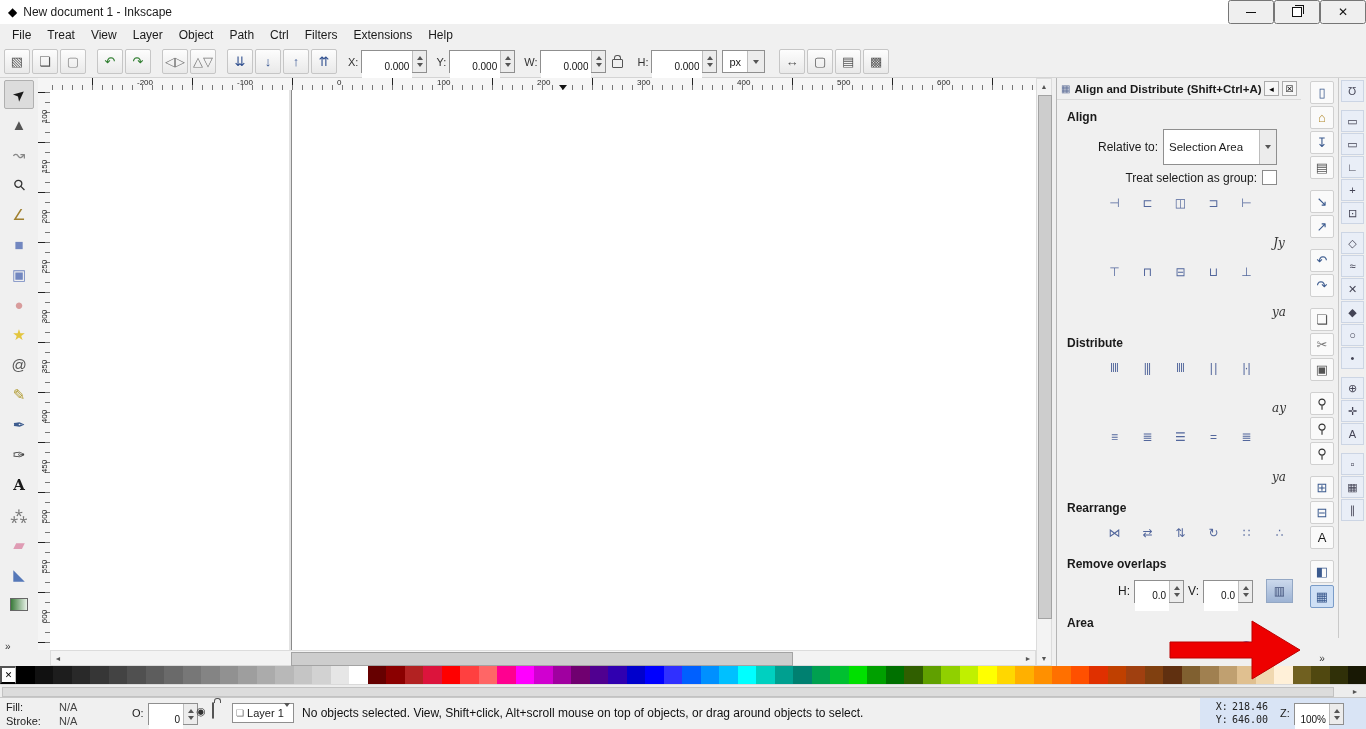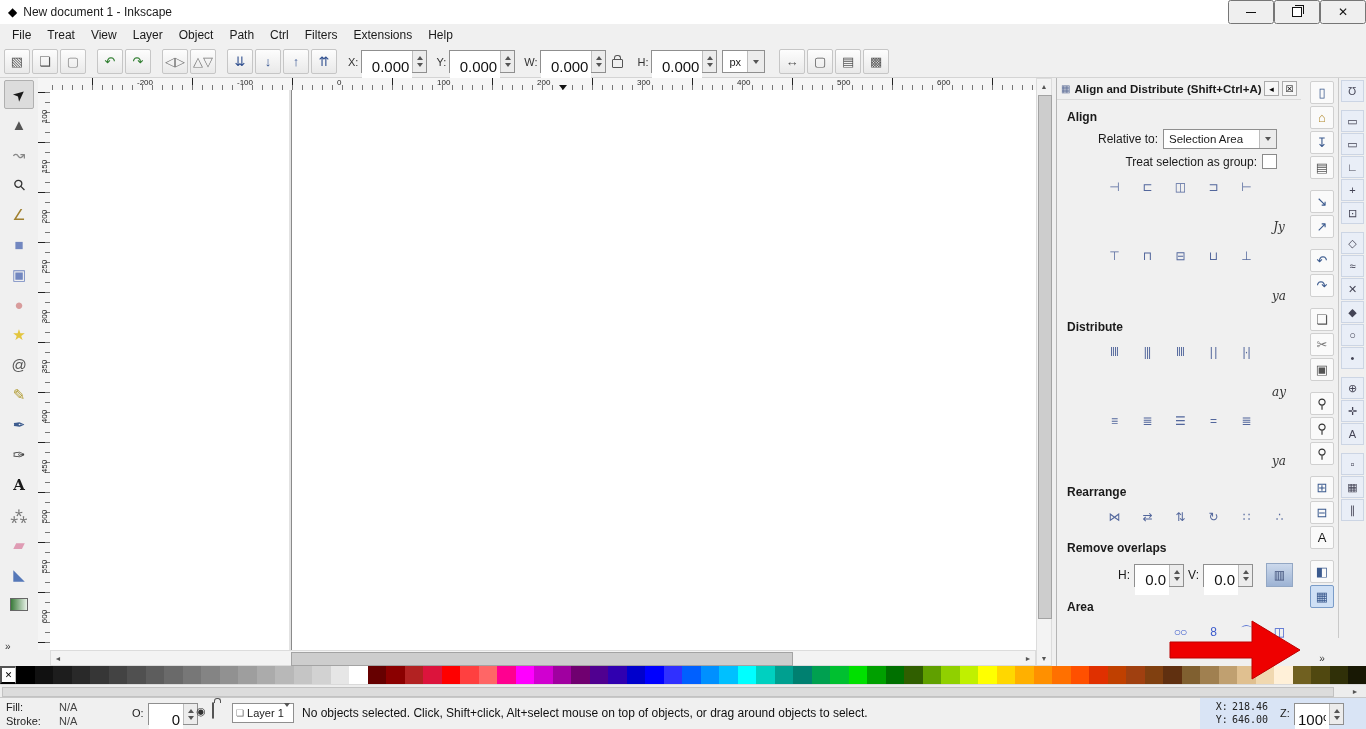--- a/index.html
+++ b/index.html
@@ -23,21 +23,21 @@
   .menu-list{display:flex;}
   .menu-item{padding:3px 8px;font-size:12px;}
 
   
   .cmdbar{left:0;top:46px;width:1366px;height:31px;background:#f0f0f0;border-bottom:1px solid #d4d4d4;display:flex;align-items:center;padding-left:4px;}
   .cb-list{display:flex;align-items:center;}
   .tbtn{width:26px;height:25px;margin-right:2px;border:1px solid #c6c6c6;border-radius:2px;background:linear-gradient(#fdfdfd,#e9e9e9);display:flex;align-items:center;justify-content:center;font-size:13px;padding:0;}
   .cb-list .tbtn:nth-child(4),.cb-list .tbtn:nth-child(6),.cb-list .tbtn:nth-child(8){margin-left:9px;}
   .fieldlbl{font-size:11px;color:#333;margin:0 3px 0 9px;}
   .spin{display:flex;align-items:stretch;height:21px;border:1px solid #8f8f8f;background:#fff;}
-  .spin input{width:44px;border:0;outline:none;font-family:"Liberation Sans",sans-serif;font-size:15px;text-align:right;padding:15px 3px;background:#fff;color:#111;}
+  .spin input{width:44px;border:0;outline:none;font-family:"Liberation Sans",sans-serif;font-size:10px;text-align:right;padding:15px 3px;background:#fff;color:#111;}
   .spin.small input{width:28px;}
   .spinbtns{width:13px;background:#ececec;border-left:1px solid #bdbdbd;display:flex;flex-direction:column;align-items:center;justify-content:center;gap:3px;}
   .tri-up{width:0;height:0;border-left:3px solid transparent;border-right:3px solid transparent;border-bottom:4px solid #555;}
   .tri-down{width:0;height:0;border-left:3px solid transparent;border-right:3px solid transparent;border-top:4px solid #555;}
   .lockbox{width:18px;height:20px;display:flex;align-items:center;justify-content:center;margin:0 2px;}
   .lock{width:9px;height:7px;border:1px solid #555;border-radius:1px;position:relative;margin-top:4px;}
   .lock::before{content:"";position:absolute;top:-5px;left:1px;width:5px;height:4px;border:1px solid #555;border-bottom:none;border-radius:3px 3px 0 0;}
   .unitbox{display:flex;align-items:center;height:21px;border:1px solid #8f8f8f;background:#fff;padding-left:6px;font-size:11px;margin-left:5px;}
   .dd-arrow-btn{margin-left:6px;width:16px;height:100%;border-left:1px solid #bdbdbd;background:#ececec;display:flex;align-items:center;justify-content:center;}
   .affect-list{display:flex;margin-left:14px;}
@@ -89,21 +89,21 @@
   .panel-header{height:21px;display:flex;align-items:center;padding:0 4px;border-bottom:1px solid #dadada;}
   .panel-icon{font-size:10px;color:#5a6b96;}
   .panel-title{font-size:11.5px;font-weight:bold;margin-left:4px;white-space:nowrap;}
   .ph-btn{width:15px;height:15px;border:1px solid #ababab;background:#f6f6f6;display:flex;align-items:center;justify-content:center;font-size:9px;padding:0;}
   .ph-btn.first{margin-left:auto;}
   .ph-btn + .ph-btn{margin-left:3px;}
   .panel-body{padding:2px 8px 0 10px;font-size:12px;}
   .psec{font-weight:bold;margin:8px 0 2px 0;}
   .psec.gap{margin-top:13px;}
   .relrow,.chkrow{display:flex;align-items:center;justify-content:flex-end;gap:5px;margin:5px 16px;}
-  .dropdown{width:114px;height:20px;border:1px solid #8f8f8f;background:#fff;display:flex;align-items:center;font-size:11.5px;padding-left:5px;box-sizing:border-box;}
+  .dropdown{width:114px;height:36px;border:1px solid #8f8f8f;background:#fff;display:flex;align-items:center;font-size:11.5px;padding-left:5px;box-sizing:border-box;}
   .dropdown .dd-arrow-btn{margin-left:auto;}
   .checkbox{width:13px;height:13px;border:1px solid #8a8a8a;background:#fff;display:inline-block;}
   .icon-row{display:flex;justify-content:flex-end;gap:7px;margin:6px 0;padding-right:1px;}
   .mini{min-width:26px;height:23px;border:1px solid transparent;background:transparent;display:flex;align-items:center;justify-content:center;font-size:12px;color:#53679c;padding:0;letter-spacing:-1px;}
   .tx-end .mini:last-child{font-family:"DejaVu Serif",serif;font-style:italic;color:#333;letter-spacing:0;margin-top:40px;}
   .nodes-row .mini{color:#3a5acc;}
   .ovrow{display:flex;align-items:center;justify-content:flex-end;gap:4px;margin:8px 0;}
   .ov-btn{width:27px;height:24px;margin-left:9px;border:1px solid #93a7c4;background:linear-gradient(#ccd9ec,#9db3d4);display:flex;align-items:center;justify-content:center;font-size:12px;color:#41517a;padding:0;}
 
   
@@ -744,21 +744,21 @@
         <i class="tri-down"></i>
       </span>
     </span>
   <button class="eye-icon">◉</button>
   <button class="lock-btn"><span class="lock"></span></button>
   <span class="layer-combo">
     <span class="layer-icon">❏</span>
     <span>Layer 1</span>
     <span class="caret"><i class="tri-down"></i></span>
   </span>
-  <span class="msg">No objects selected. Click, Shift+click, Alt+select mouse on top of objects, or drag around objects to select.</span>
+  <span class="msg">No objects selected. View, Shift+click, Alt+scroll mouse on top of objects, or drag around objects to select.</span>
   <span class="coord-panel"></span>
   <div class="xy">
     <div class="row">
         <span>X:</span>
         <span>218.46</span>
       </div>
     <div class="row">
         <span>Y:</span>
         <span>646.00</span>
       </div>

